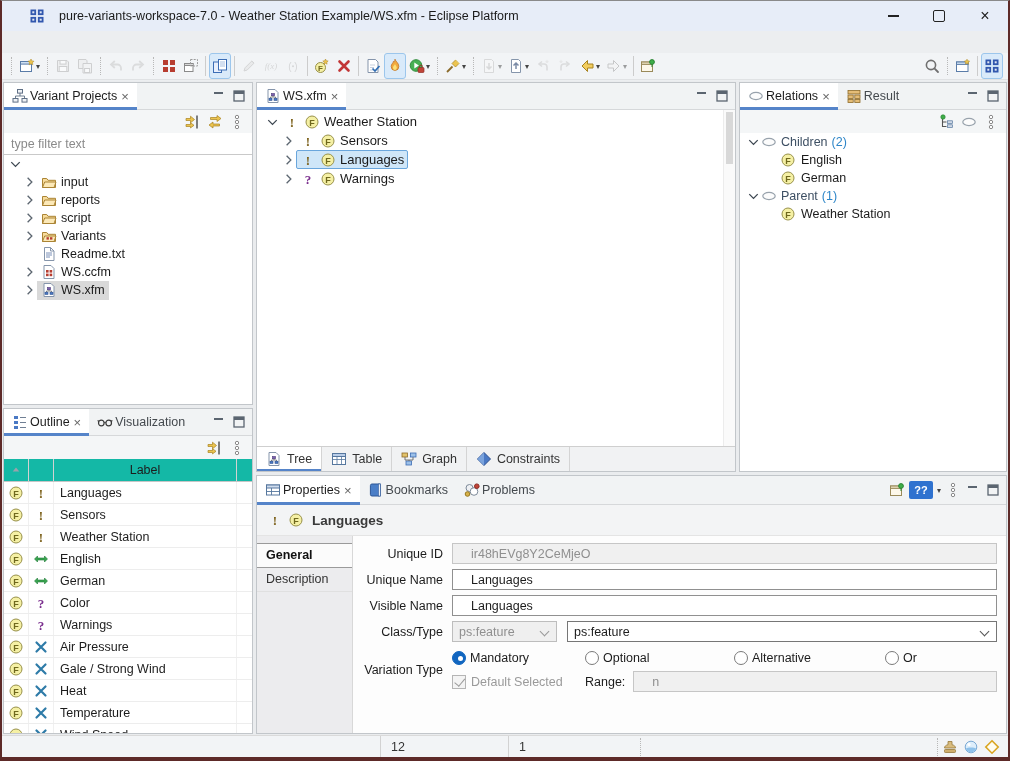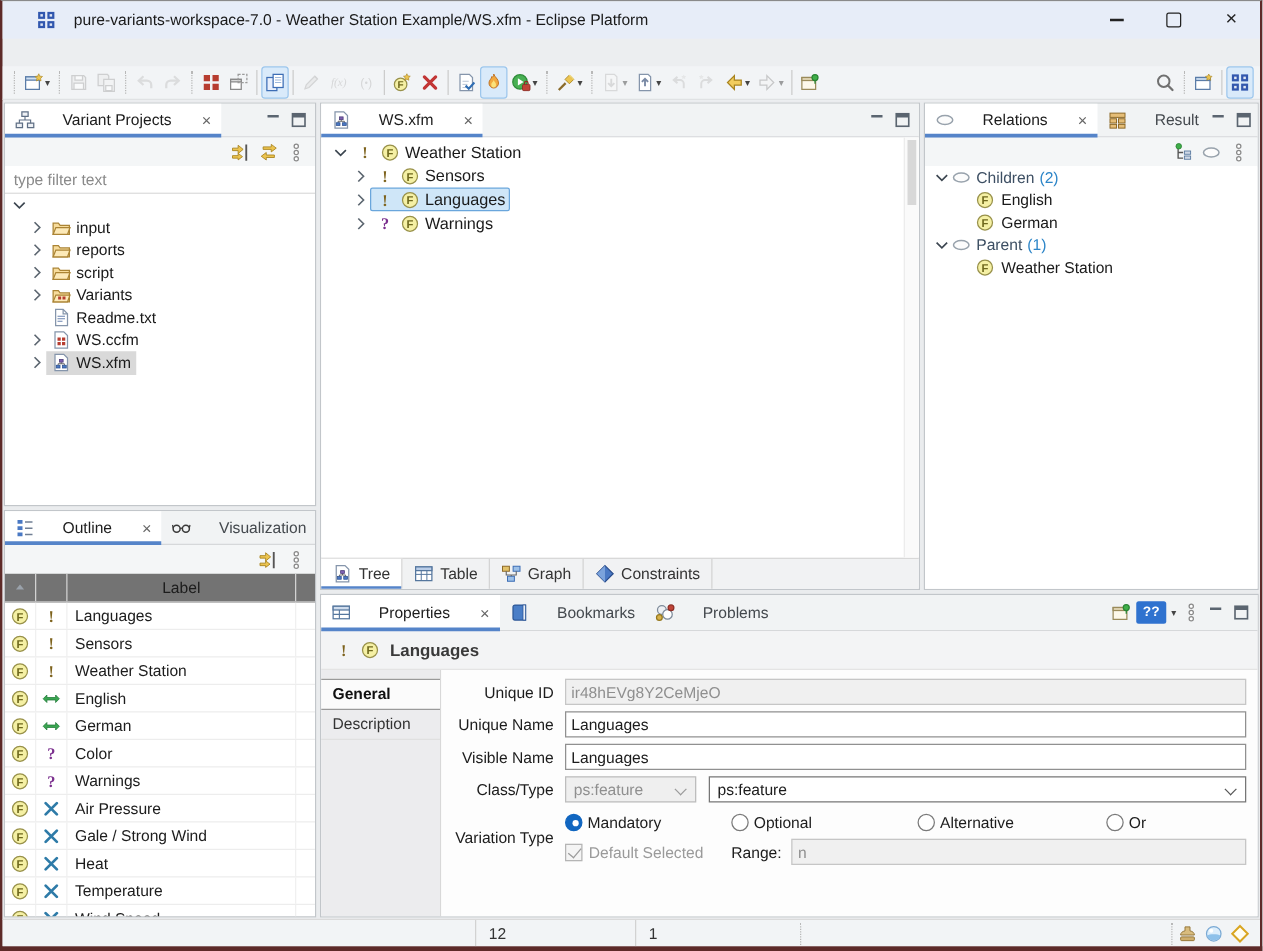--- a/index.html
+++ b/index.html
@@ -30,21 +30,21 @@
   .tspacer{flex:1;}
   
   .workbench{position:absolute;left:0;top:80px;width:1006px;height:654px;background:#eaecee;}
   .panel{position:absolute;background:#fff;border:1px solid #c2c6ca;box-sizing:border-box;display:flex;flex-direction:column;}
   #vp-panel{left:1px;top:1px;width:250px;height:323px;}
   #outline-panel{left:1px;top:327px;width:250px;height:326px;}
   #editor-panel{left:254px;top:1px;width:480px;height:390px;}
   #relations-panel{left:737px;top:1px;width:268px;height:390px;}
   #properties-panel{left:254px;top:394px;width:751px;height:259px;}
   .tabstrip{height:26px;flex:none;background:#f1f3f4;border-bottom:1px solid #d6d8da;display:flex;align-items:stretch;}
-  .vtab{display:flex;align-items:center;gap:22px;padding:0 8px;position:relative;color:#44494e;white-space:nowrap;}
+  .vtab{display:flex;align-items:center;gap:2px;padding:0 8px;position:relative;color:#44494e;white-space:nowrap;}
   .vtab.active{background:#fff;color:#1c1c1c;}
   .vtab.active::after{content:"";position:absolute;left:0;right:0;bottom:-1px;height:3px;background:#5584c9;}
   .tclose{font-size:13px;color:#666;margin-left:2px;line-height:1;}
   .panel-btns{margin-left:auto;display:flex;align-items:center;gap:4px;padding-right:5px;}
   .view-toolbar{height:23px;flex:none;background:#f4f6f7;display:flex;align-items:center;justify-content:flex-end;gap:6px;padding:0 7px;}
   .treebody{flex:1;background:#fff;overflow:hidden;position:relative;}
   .filter-row{height:21px;flex:none;border-bottom:1px solid #c9c9c9;background:#fff;display:flex;}
   .filter-input{flex:1;border:0;outline:none;padding:2px 7px;font:12.5px "Liberation Sans",sans-serif;color:#444;}
   .filter-input::placeholder{color:#8a8a8a;}
   
@@ -52,21 +52,21 @@
   .chev{width:15px;display:inline-flex;justify-content:center;flex:none;}
   .rowsel{display:inline-flex;align-items:center;gap:4px;height:17px;padding:0 3px;border:1px solid transparent;border-radius:2px;}
   .rowsel.gsel{background:#d9d9d9;border-radius:0;}
   .rowsel.bsel{background:#cfe6f8;border-color:#6aa6dc;}
   .tlabel{color:#1a1a1a;}
   .erow{height:19px;font-size:13px;}
   
   .rgroup-label{color:#3d4f63;}
   .rgroup-count{color:#2e86c8;margin-left:4px;}
   
-  .ohead{display:flex;height:22px;flex:none;background:#737373;border-bottom:1px solid #c6c6c6;align-items:stretch;font-size:12.5px;}
+  .ohead{display:flex;height:22px;flex:none;background:#14b8a6;border-bottom:1px solid #c6c6c6;align-items:stretch;font-size:12.5px;}
   .ohead>div{border-right:1px solid #d2d2d2;display:flex;align-items:center;justify-content:center;}
   .oc1{width:24px;flex:none;}.oc2{width:24px;flex:none;}.oc3{flex:1;}.oc4{width:15px;flex:none;border-right:none!important;}
   .orows{flex:1;overflow:hidden;}
   .orow{display:flex;height:21px;align-items:stretch;border-bottom:1px solid #ededed;}
   .orow>div{border-right:1px solid #f0f0f0;display:flex;align-items:center;justify-content:center;}
   .orow .oc3{justify-content:flex-start;padding-left:6px;}
   
   .econtent{flex:1;position:relative;background:#fff;padding-top:2px;}
   .scroll-v{position:absolute;top:0;right:0;bottom:0;width:11px;background:#fafafa;border-left:1px solid #ececec;}
   .scroll-v .thumb{margin:2px 2px;height:52px;background:#d8d8d8;}
@@ -80,21 +80,21 @@
   .help-btn{width:24px;height:18px;background:#2f72cf;color:#fff;font-weight:bold;font-size:11px;display:flex;align-items:center;justify-content:center;border-radius:2px;}
   .phead{height:30px;flex:none;background:#f3f4f5;display:flex;align-items:center;gap:5px;padding-left:10px;border-bottom:1px solid #e4e4e4;}
   .phead .ptitle{font-weight:bold;font-size:13.5px;color:#3a3a3a;margin-left:3px;}
   .pbody{flex:1;display:flex;min-height:0;}
   .stabs{width:96px;flex:none;background:#ececee;border-right:1px solid #d8d8d8;padding-top:7px;box-sizing:border-box;}
   .stab{height:23px;line-height:23px;padding-left:9px;color:#333;border-bottom:1px solid #e0e0e0;}
   .stab.active{background:#fbfbfb;font-weight:bold;border-top:1px solid #9a9a9a;border-bottom:1px solid #9a9a9a;color:#111;}
   .fields{flex:1;background:#fdfdfd;padding:7px 9px 0 0;min-width:0;}
   .frow{display:flex;align-items:center;margin-bottom:5px;min-height:21px;}
   .flabel{width:90px;flex:none;text-align:right;padding-right:9px;color:#1c1c1c;}
-  .tinput{flex:1;height:21px;border:1px solid #909090;padding:0 4px;font:12.5px "Liberation Sans",sans-serif;color:#1c1c1c;background:#fff;box-sizing:border-box;min-width:0;}
+  .tinput{flex:1;height:21px;border:1px solid #909090;padding:0 18px;font:12.5px "Liberation Sans",sans-serif;color:#1c1c1c;background:#fff;box-sizing:border-box;min-width:0;}
   .tinput.dis{background:#f0f0f0;color:#8f8f8f;border-color:#c6c6c6;}
   .combo{height:21px;border:1px solid #767676;background:#fff;display:flex;align-items:center;padding:0 22px 0 6px;position:relative;box-sizing:border-box;}
   .combo::after{content:"";position:absolute;right:8px;top:6px;width:6px;height:6px;border-right:1.4px solid #555;border-bottom:1.4px solid #555;transform:rotate(45deg);}
   .combo.dis{background:#efefef;color:#8f8f8f;border-color:#bdbdbd;}
   .combo.dis::after{border-color:#9a9a9a;}
   .combo.grow{flex:1;}
   .combo.w105{width:105px;flex:none;margin-right:10px;}
   .vt-col{flex:1;min-width:0;}
   .vt-radios{display:flex;align-items:center;height:21px;margin-bottom:3px;}
   .radio-item{display:flex;align-items:center;gap:4px;flex:none;}

